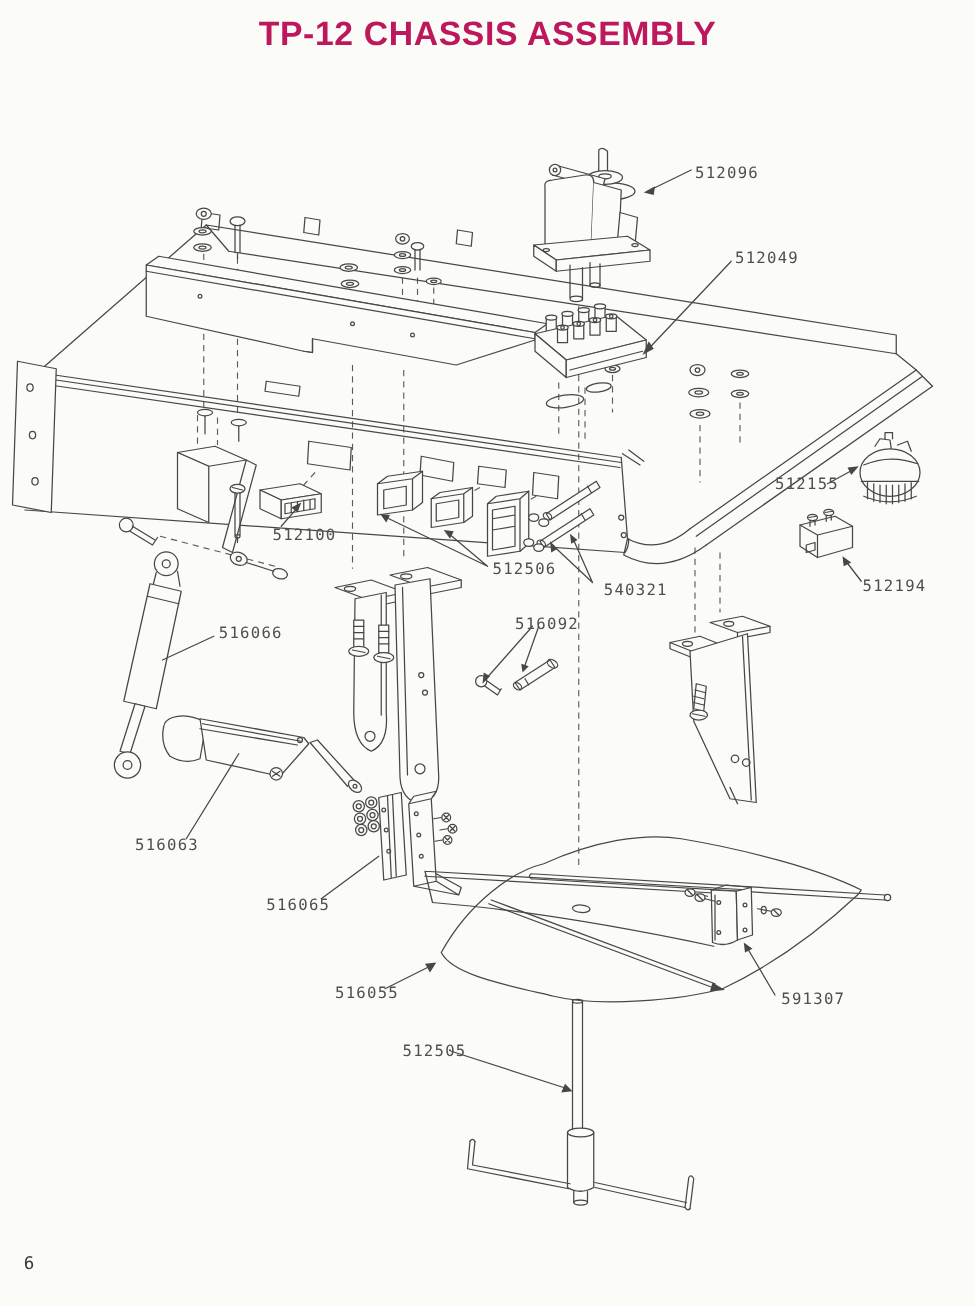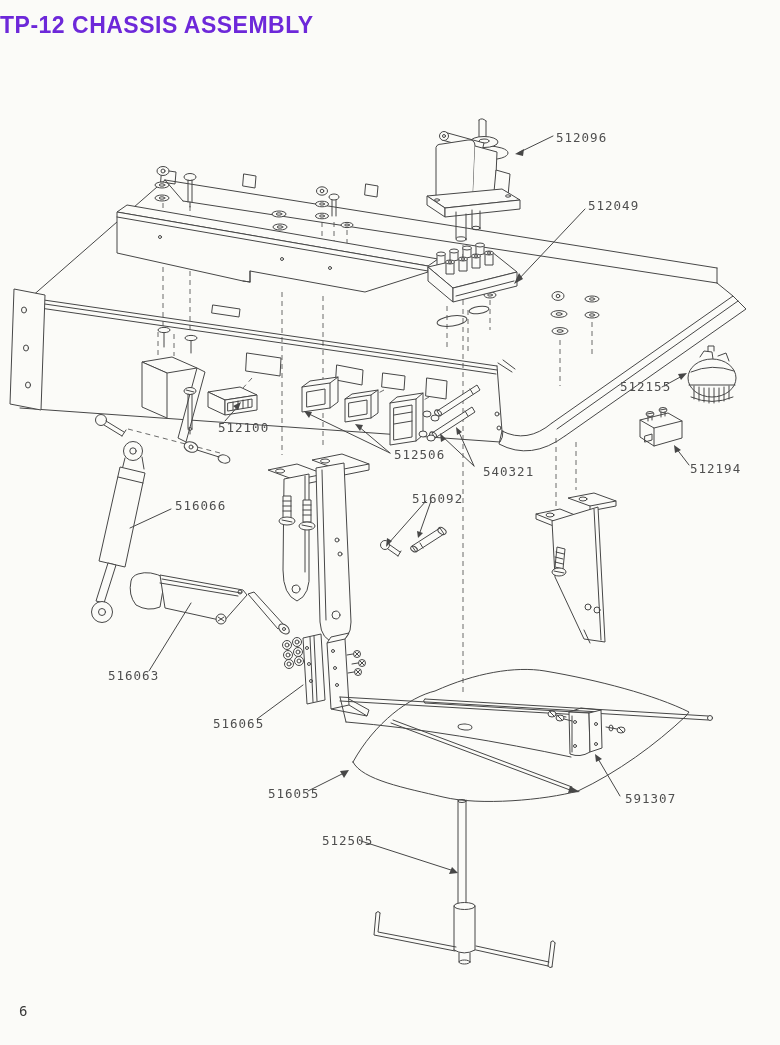--- a/index.html
+++ b/index.html
@@ -5,23 +5,23 @@
   html,body{margin:0;padding:0;}
   body{
     width:780px;height:1045px;
     background:#fbfbf8;
     font-family:"Liberation Sans", sans-serif;
     position:relative;overflow:hidden;
   }
   .sheet{position:absolute;inset:0;}
   .title{
     position:absolute;top:12px;left:0;width:100%;
-    text-align:left;
-    font-size:23px;font-weight:700;letter-spacing:.5px;
-    color:#6d28d9;
+    text-align:center;
+    font-size:27px;font-weight:700;letter-spacing:.5px;
+    color:#be185d;
     font-family:"Liberation Sans", sans-serif;
   }
   .page-number{
     position:absolute;left:19px;top:1003px;
     font-size:14px;color:#3a3a3a;
     font-family:"DejaVu Sans Mono", monospace;
   }
   svg{position:absolute;top:0;left:0;}
   .ln{stroke:#474747;stroke-width:1;fill:none;stroke-linejoin:round;stroke-linecap:round;}
   .lnw{stroke:#474747;stroke-width:1;fill:#fbfbf8;stroke-linejoin:round;}

